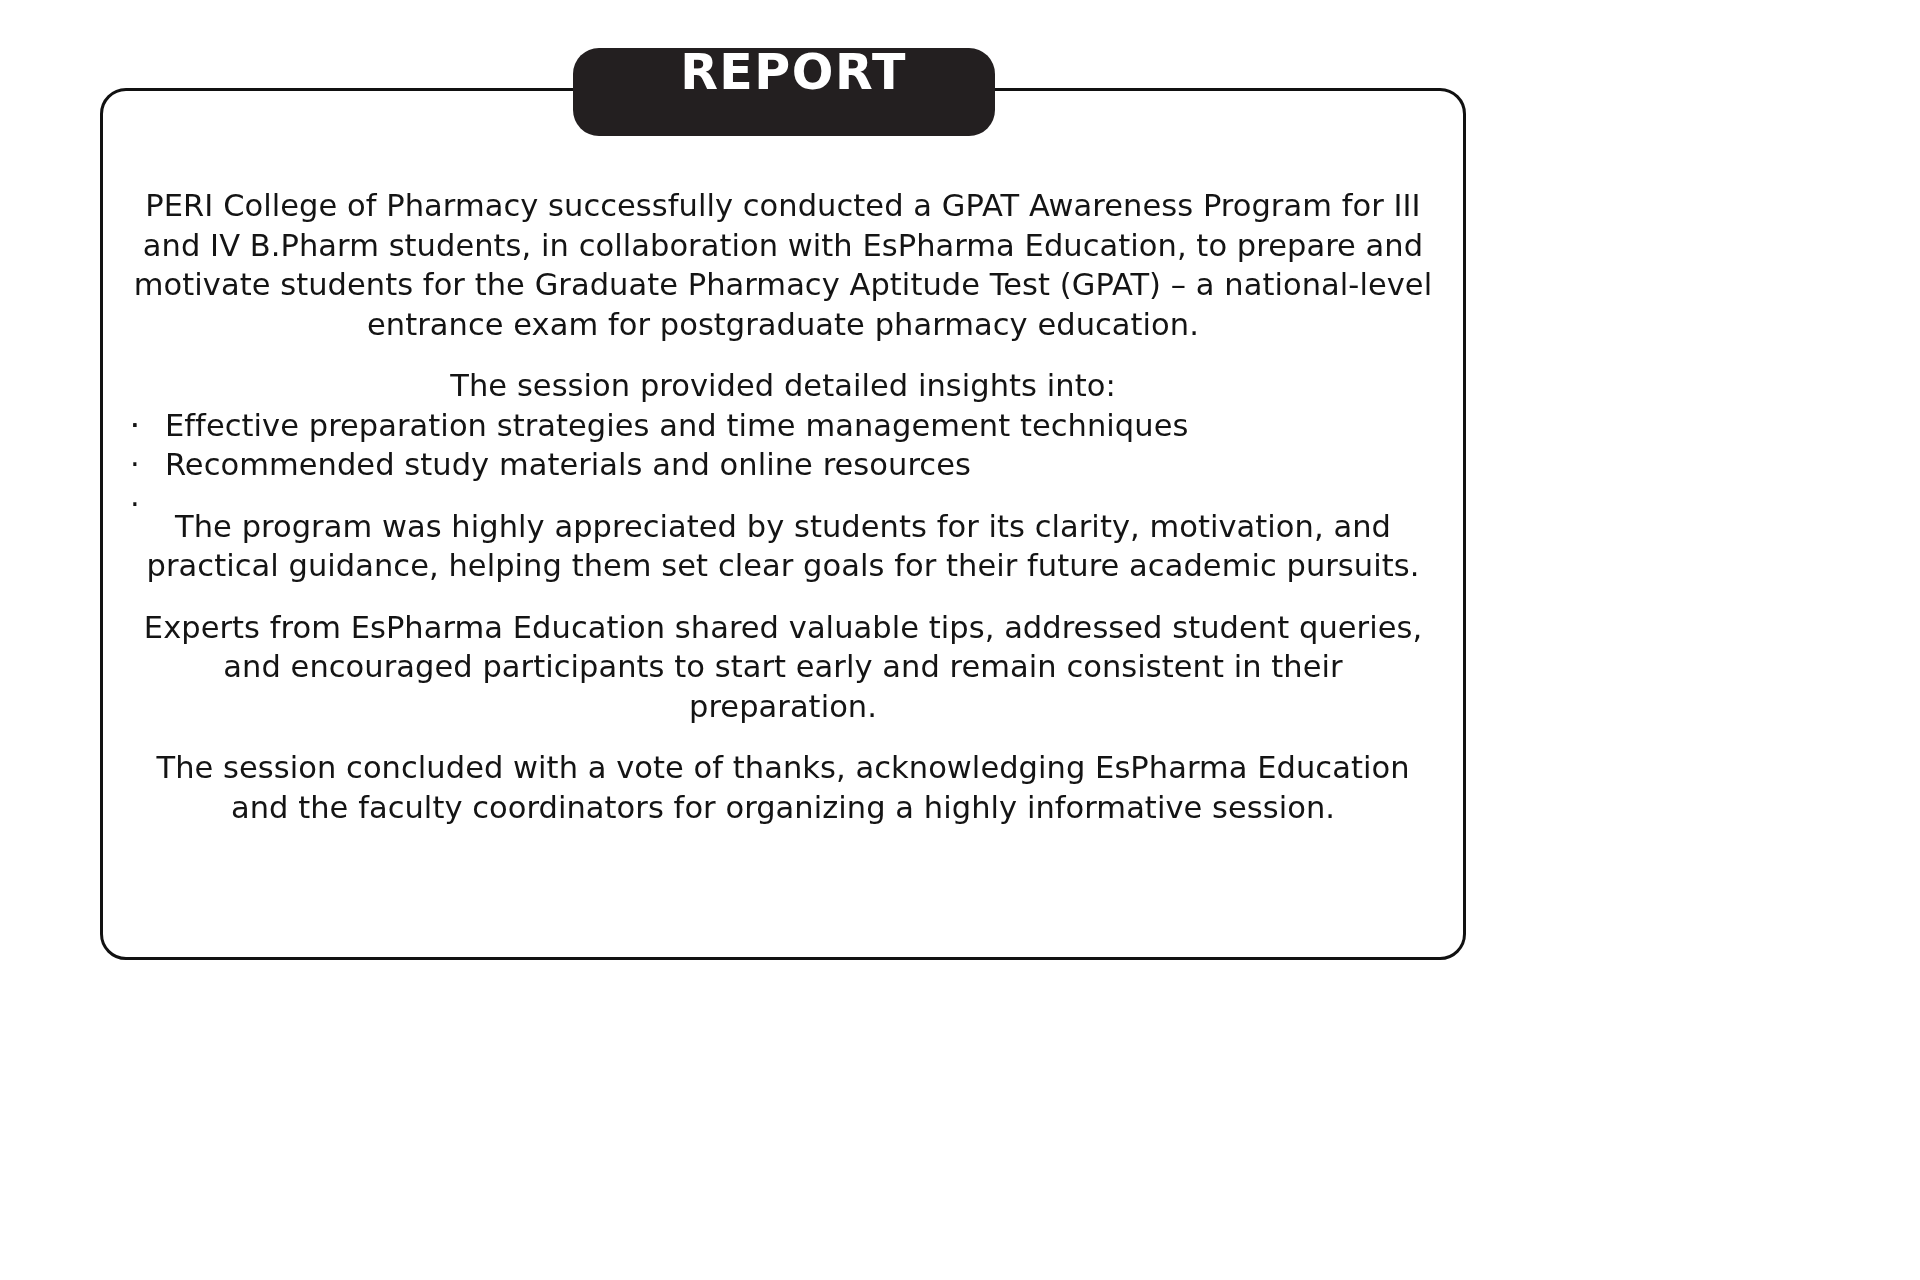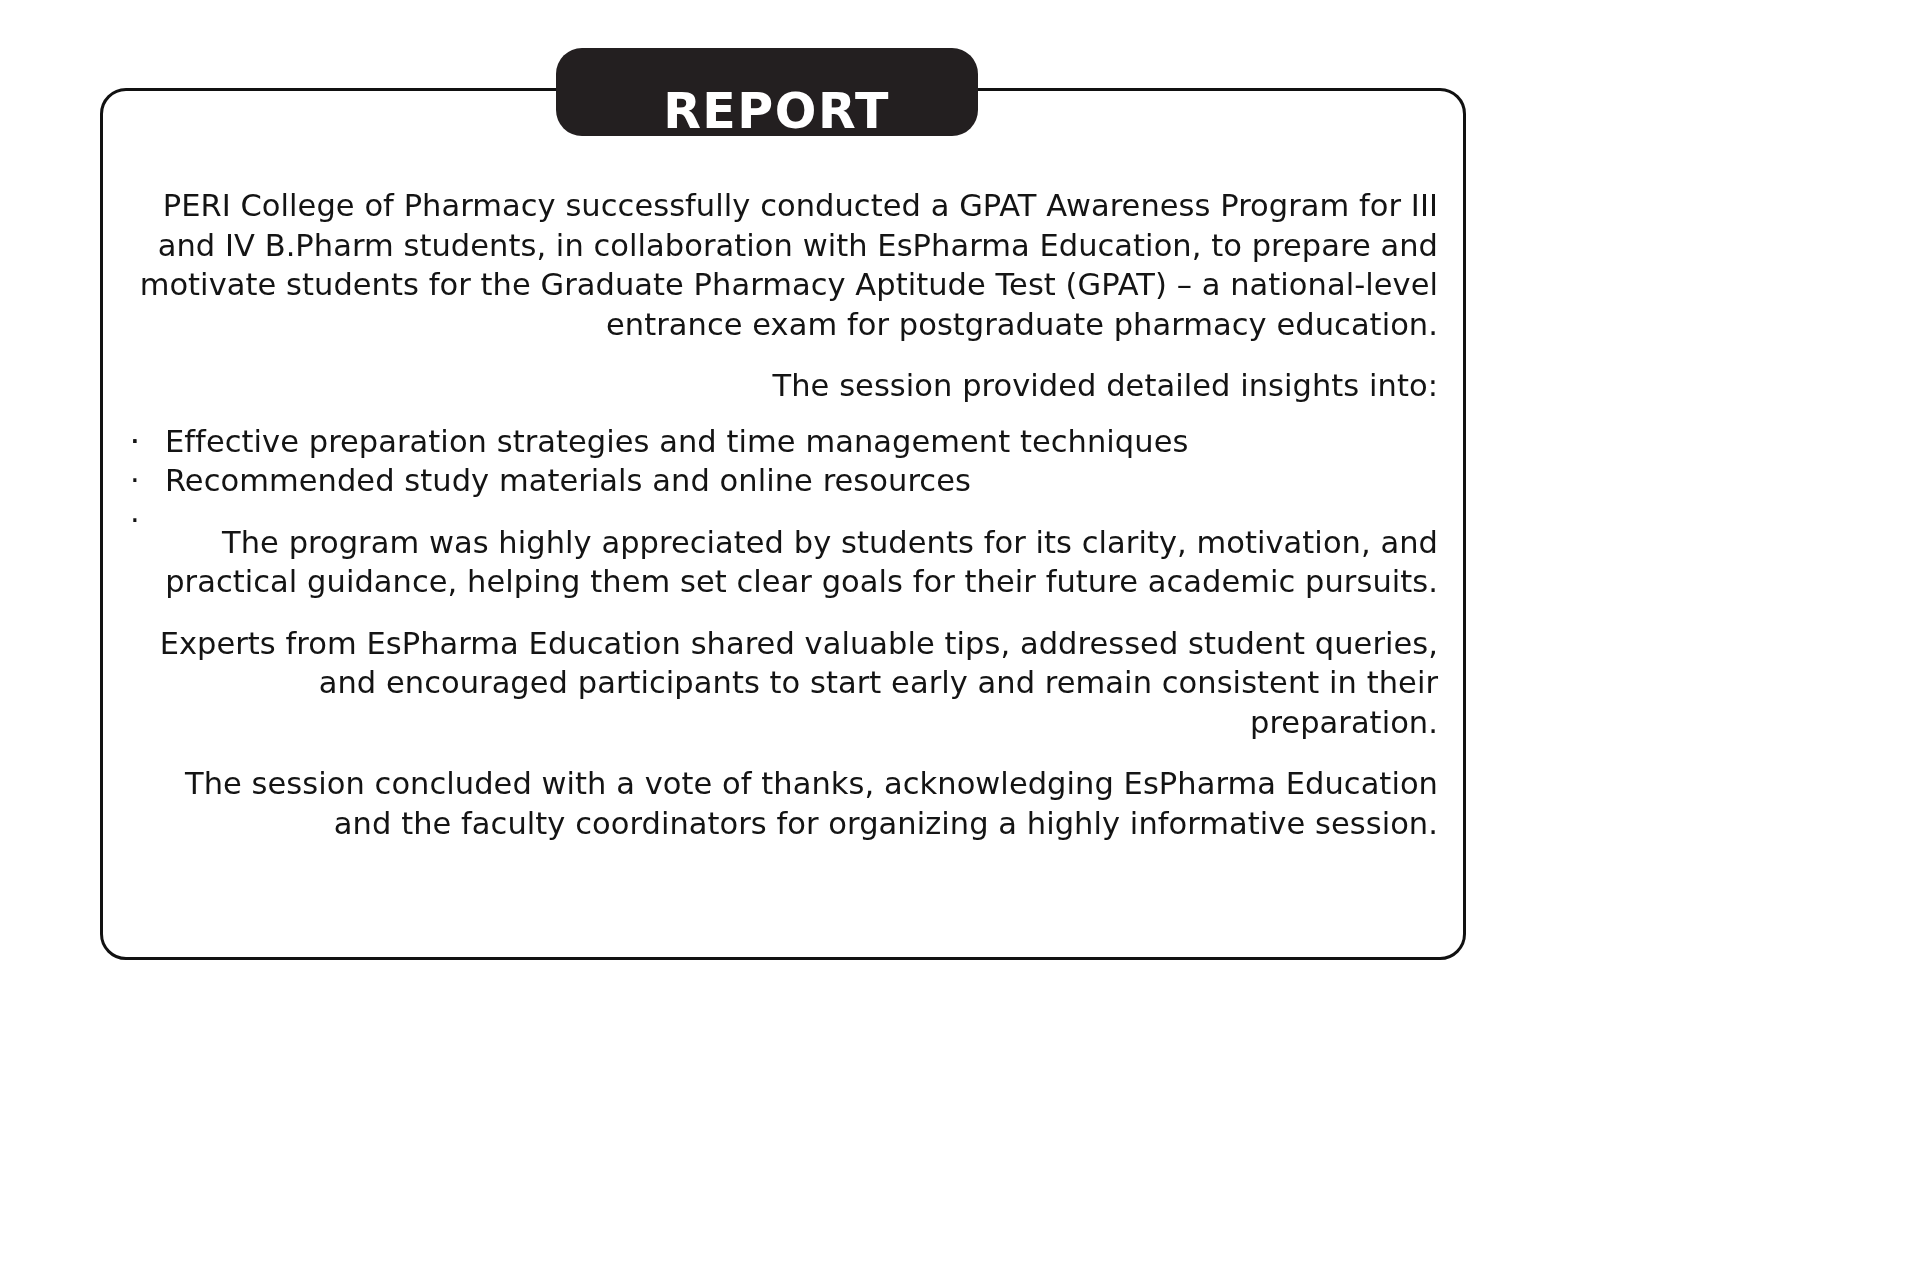--- a/index.html
+++ b/index.html
@@ -31,29 +31,29 @@
     height: 872px;
     box-sizing: border-box;
     border: 3px solid #111111;
     border-radius: 26px;
     background: #ffffff;
   }
 
   
   .title-badge {
     position: absolute;
-    left: 556px;
+    left: 573px;
     top: 48px;
     width: 422px;
     height: 88px;
     box-sizing: border-box;
     background: #231f20;
     border-radius: 26px;
     display: flex;
-    align-items: flex-end;
+    align-items: flex-start;
     justify-content: center;
     z-index: 5;
     padding-left: 19px;
   }
   .title-badge-text {
     color: #ffffff;
     font-family: "DejaVu Sans", "Liberation Sans", sans-serif;
     font-size: 49px;
     font-weight: 700;
     letter-spacing: 1.5px;
@@ -70,26 +70,26 @@
     width: 1310px;
   }
 
   .para {
     font-size: 30.5px;
     line-height: 39.5px;
     color: #141414;
     font-weight: 400;
     letter-spacing: 0.05px;
     margin: 0 0 22px 0;
-    text-align: right;
+    text-align: center;
   }
   .para:last-child { margin-bottom: 8px; }
 
   .para-tight {
-    margin-bottom: 16px;
+    margin-bottom: 0;
   }
 
   .bullet-list {
     list-style: none;
     margin: 0 0 22px 0;
     padding: 0;
   }
   .bullet-item {
     position: relative;
     font-size: 30.5px;

